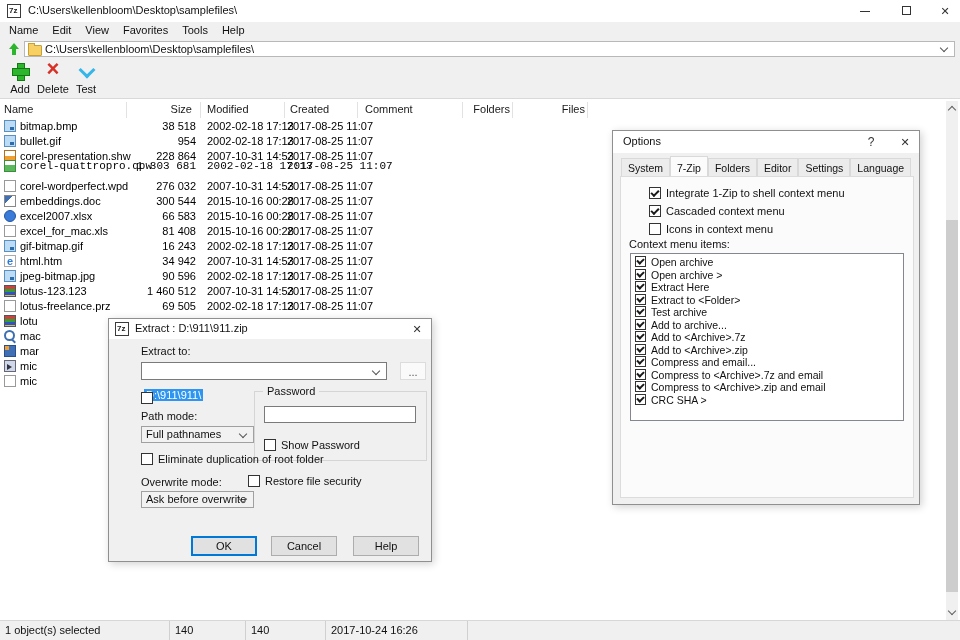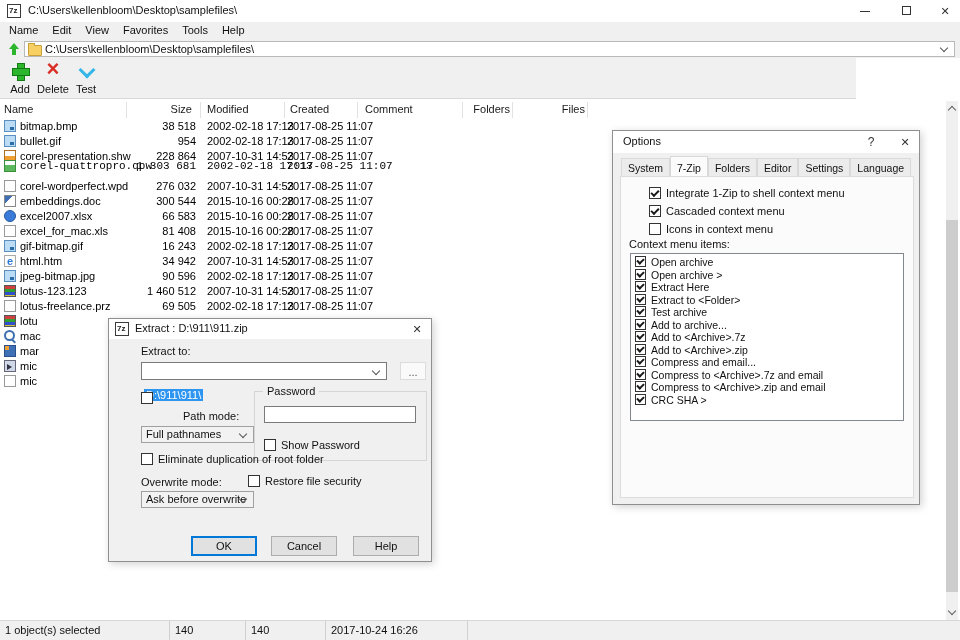--- a/index.html
+++ b/index.html
@@ -26,21 +26,21 @@
   .upbtn::before{content:"";position:absolute;left:4px;top:1px;width:0;height:0;border-left:5px solid transparent;border-right:5px solid transparent;border-bottom:6px solid #2db52d;}
   .upbtn::after{content:"";position:absolute;left:7px;top:6px;width:4px;height:7px;background:#2db52d;}
   .addrbox{position:absolute;left:24px;top:1px;width:931px;height:16px;background:#fff;border:1px solid #b8b8b8;box-sizing:border-box;}
   .foldico{position:absolute;left:3px;top:3px;width:12px;height:9px;background:#f7cf62;border:1px solid #c8a03a;border-radius:1px;}
   .foldico::before{content:"";position:absolute;left:-1px;top:-3px;width:5px;height:2px;background:#f7cf62;border:1px solid #c8a03a;border-bottom:none;}
   .addrtext{position:absolute;left:20px;top:1px;line-height:13px;color:#111;}
   .caret{display:inline-block;width:5px;height:5px;border-right:1px solid #555;border-bottom:1px solid #555;transform:rotate(45deg);}
   .addrcaret{position:absolute;right:7px;top:3px;}
 
   
-  .toolbar{position:absolute;left:0;top:58px;width:856px;height:41px;background:#f0f0f0;border-bottom:1px solid #d9d9d9;box-sizing:border-box;padding-left:28px;}
+  .toolbar{position:absolute;left:0;top:58px;width:960px;height:41px;background:#f0f0f0;border-bottom:1px solid #d9d9d9;box-sizing:border-box;padding-left:28px;}
   .tbtn{position:absolute;top:3px;width:34px;height:35px;text-align:center;}
   .tbicon{position:absolute;left:0;top:0;width:34px;height:20px;}
   .tblabel{position:absolute;left:0;top:22px;width:34px;font-size:11px;color:#111;}
   .ico-add::before{content:"";position:absolute;left:14px;top:2px;width:6px;height:16px;background:#2db52d;border:1px solid #127a12;}
   .ico-add::after{content:"";position:absolute;left:9px;top:7px;width:16px;height:6px;background:#2db52d;border:1px solid #127a12;}
   .ico-delete::before{content:"×";position:absolute;left:0;width:34px;top:-3px;font-size:22px;font-weight:bold;color:#d93025;line-height:22px;}
   .ico-test::before{content:"";position:absolute;left:12px;top:3px;width:9px;height:9px;border-left:3px solid #35b6e8;border-bottom:3px solid #35b6e8;transform:rotate(-45deg);}
 
   
   .listheader{position:absolute;left:0;top:101px;width:946px;height:18px;background:#fff;}
@@ -331,21 +331,21 @@
 
     <span class="lbl" style="left:32px;top:26px;">Extract to:</span>
     <div class="xcombo">
       <span class="sel">D:\911\911\</span>
       <span class="caret ccaret"></span>
     </div>
     <div class="dbtn" style="left:291px;top:43px;width:26px;height:18px;background:#fafafa;border-color:#dcdcdc;color:#555;">...</div>
 
     <span class="cbx" style="left:32px;top:73px;"></span>
 
-    <span class="lbl" style="left:32px;top:91px;margin-left:42px;">Path mode:</span>
+    <span class="lbl" style="left:32px;top:91px;">Path mode:</span>
     <div class="dcombo" style="left:32px;top:107px;width:113px;height:17px;">
       <span>Full pathnames</span>
       <span class="caret ccaret"></span>
     </div>
 
     <div class="groupbox" style="left:145px;top:72px;width:171px;height:68px;">
       <span class="glegend">Password</span>
       <input class="pwinput" type="text" value="" style="">
       <span class="cbx" style="left:9px;top:47px;"></span>
       <span class="lbl" style="left:26px;top:47px;">Show Password</span>

